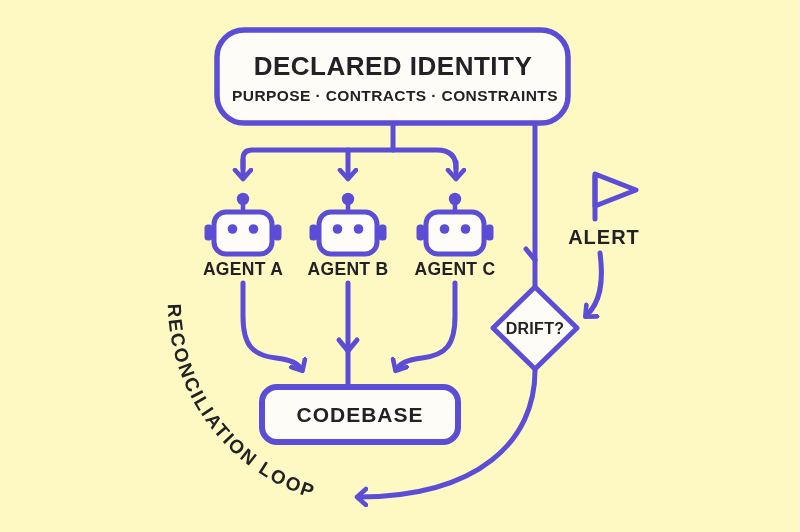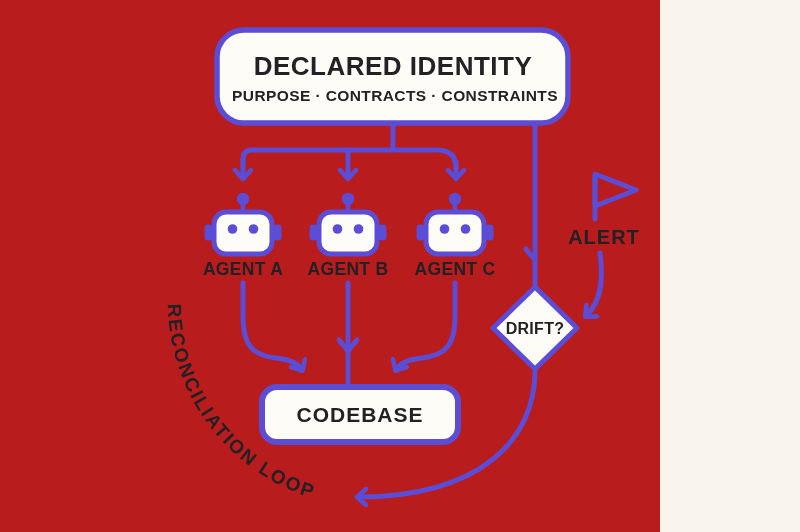--- a/index.html
+++ b/index.html
@@ -2,23 +2,23 @@
 <html><head>
 <meta charset="utf-8">
 <style>
   html, body {
     margin: 0;
     padding: 0;
     background: #FAF5EC;
   }
   .stage {
     position: relative;
-    width: 660px;
+    width: 799px;
     height: 532px;
-    background: #b91c1c;
+    background: #fef9c3;
     overflow: hidden;
     font-family: "Liberation Sans", sans-serif;
   }
   svg { display: block; }
   .connector {
     stroke: #5B4DD5;
     stroke-width: 5;
     fill: none;
     stroke-linecap: round;
     stroke-linejoin: round;

